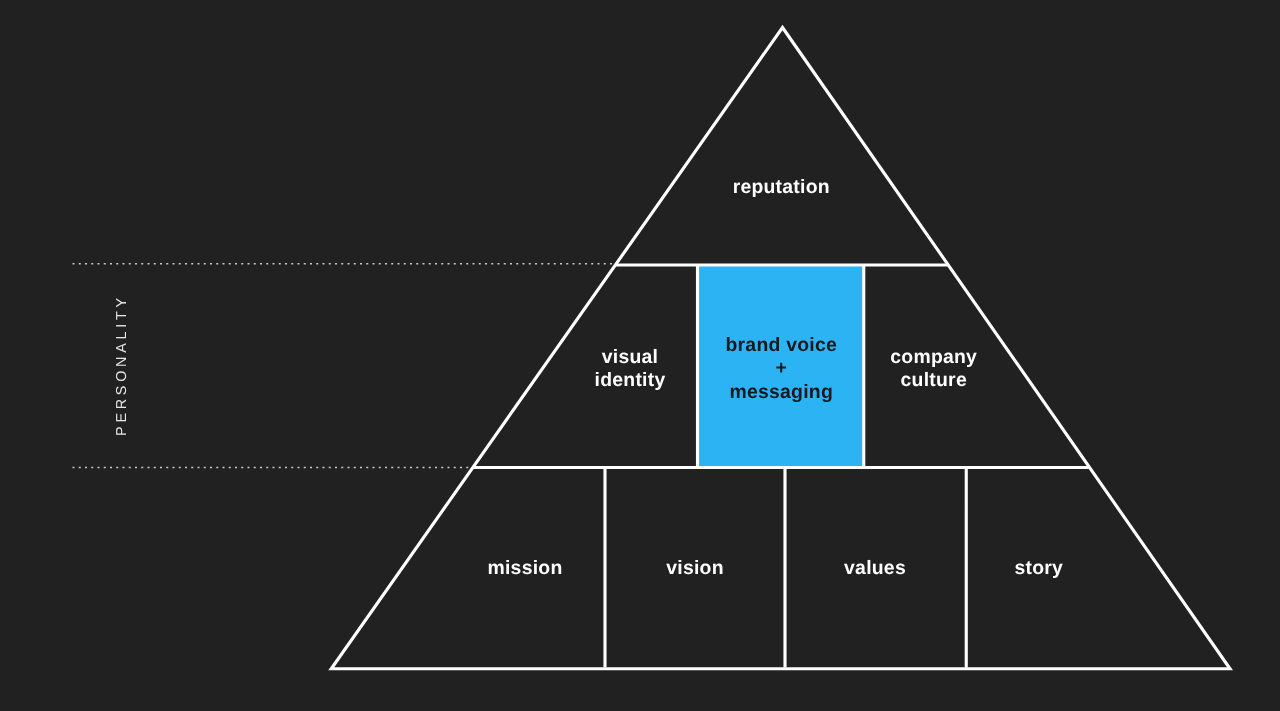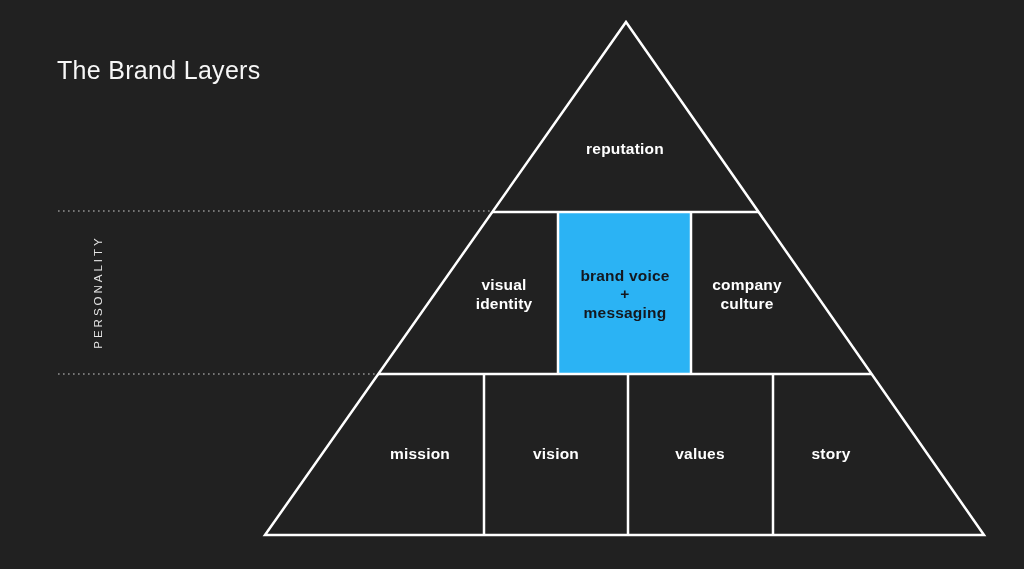--- a/index.html
+++ b/index.html
@@ -51,21 +51,20 @@
   }
   svg.diagram text.dark-label {
     fill: #14181f;
   }
 </style>
 </head>
 <body>
 
 <div class="stage">
 
-  <div class="title">The Brand Layers</div>
 
   <div class="side-label">PERSONALITY</div>
 
   <svg class="diagram" width="1024" height="569" viewBox="0 0 1024 569">
 
     <rect x="558" y="212" width="133" height="162" fill="#2bb3f4"></rect>
 
     <line x1="58" y1="211" x2="490" y2="211" stroke="#c9c9c9" stroke-width="1.2" stroke-dasharray="1.6 3.4"></line>
     <line x1="58" y1="374" x2="376" y2="374" stroke="#c9c9c9" stroke-width="1.2" stroke-dasharray="1.6 3.4"></line>
 

